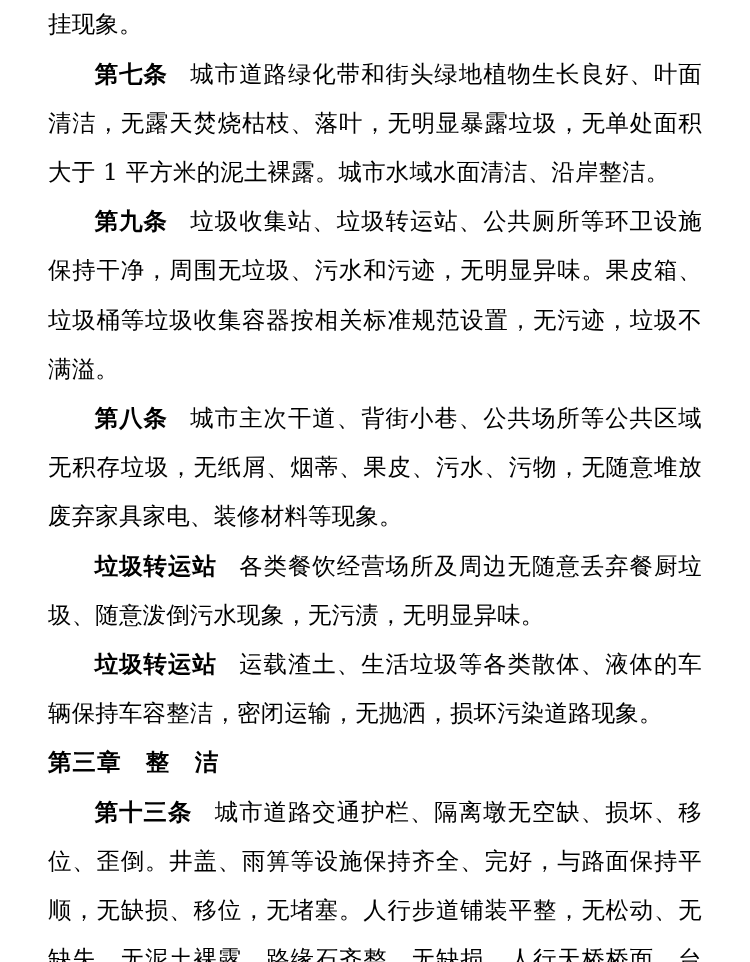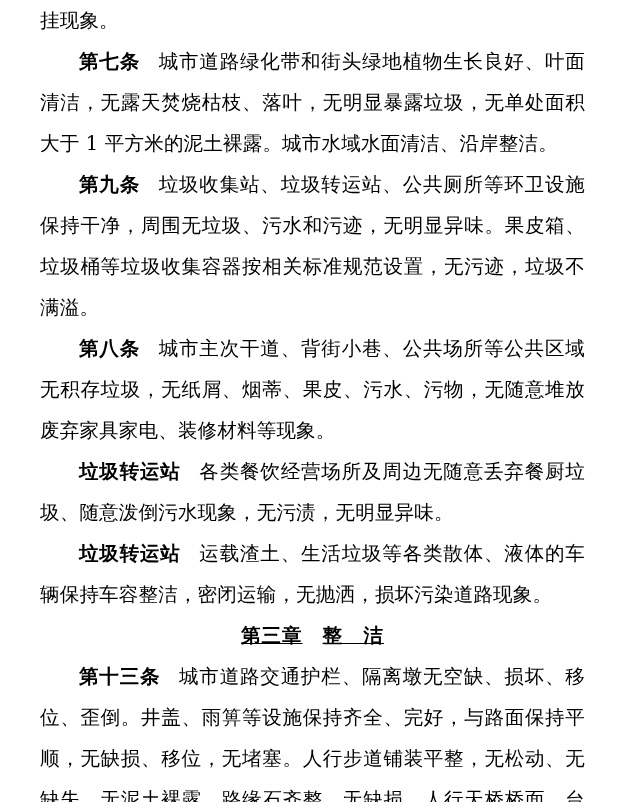--- a/index.html
+++ b/index.html
@@ -38,25 +38,24 @@
   .label {
     font-weight: bold;
   }
   .gap {
     display: inline-block;
     width: 18px;
   }
   .chapter {
     font-size: 19.5px;
     line-height: 41px;
-    text-align: center;
+    text-align: left;
     font-weight: bold;
     margin: 0;
     letter-spacing: 1px;
-    text-decoration: underline;
   }
   .chapter .sp {
     display: inline-block;
     width: 20px;
   }
   .first-line {
     margin-top: 0;
   }
 </style>
 </head>

